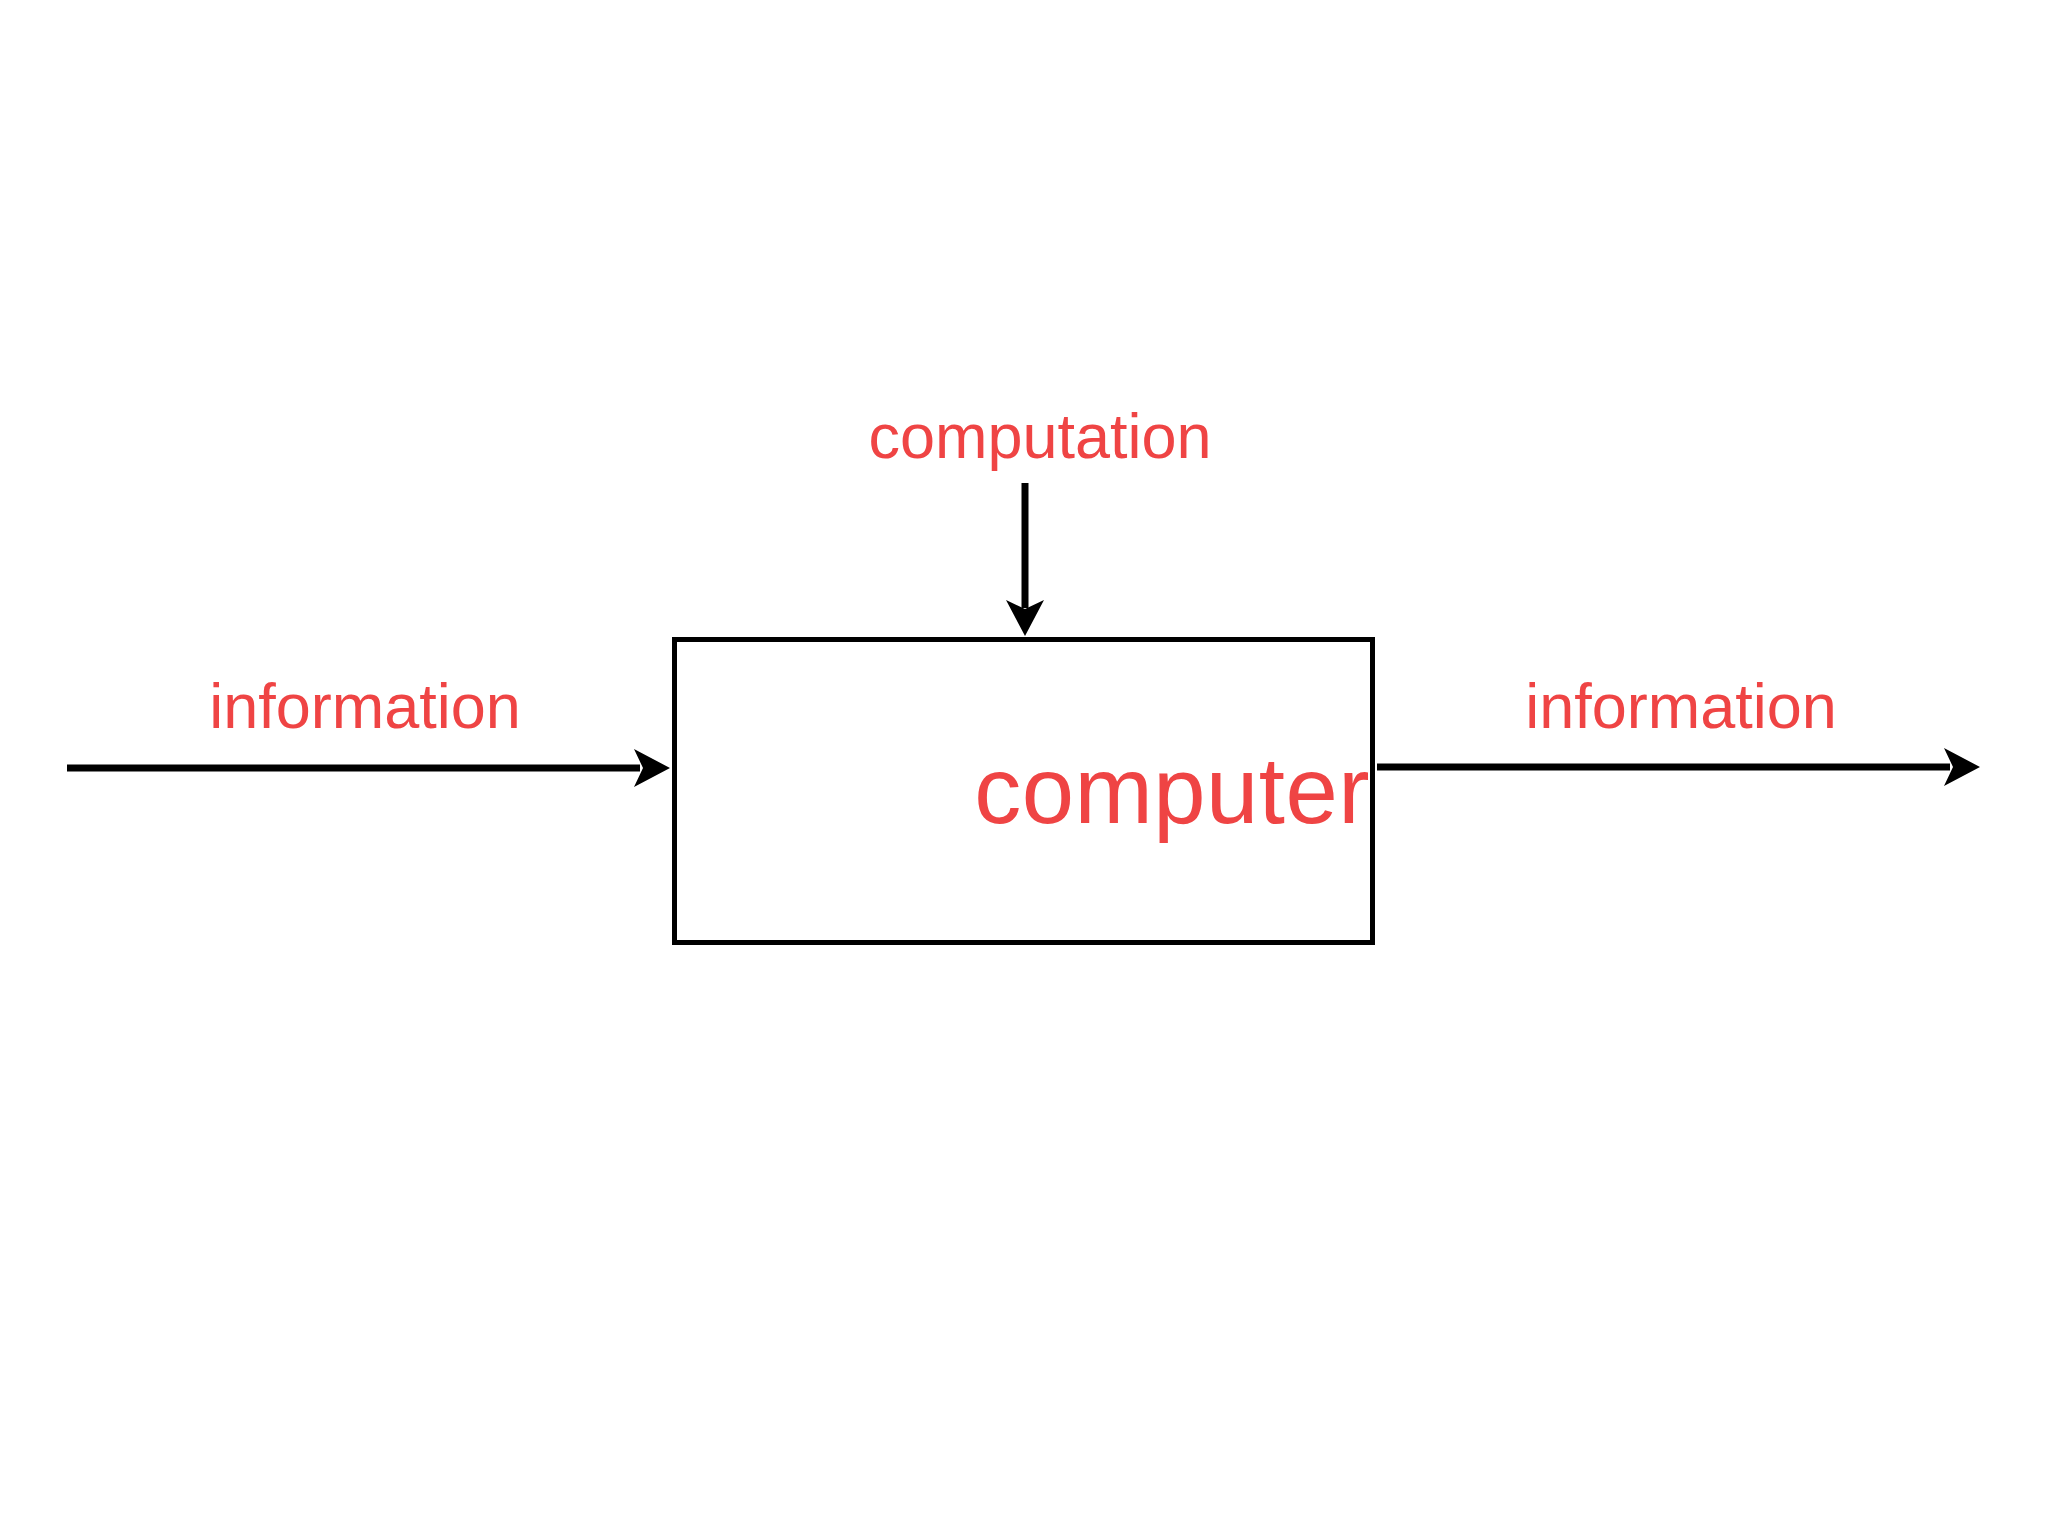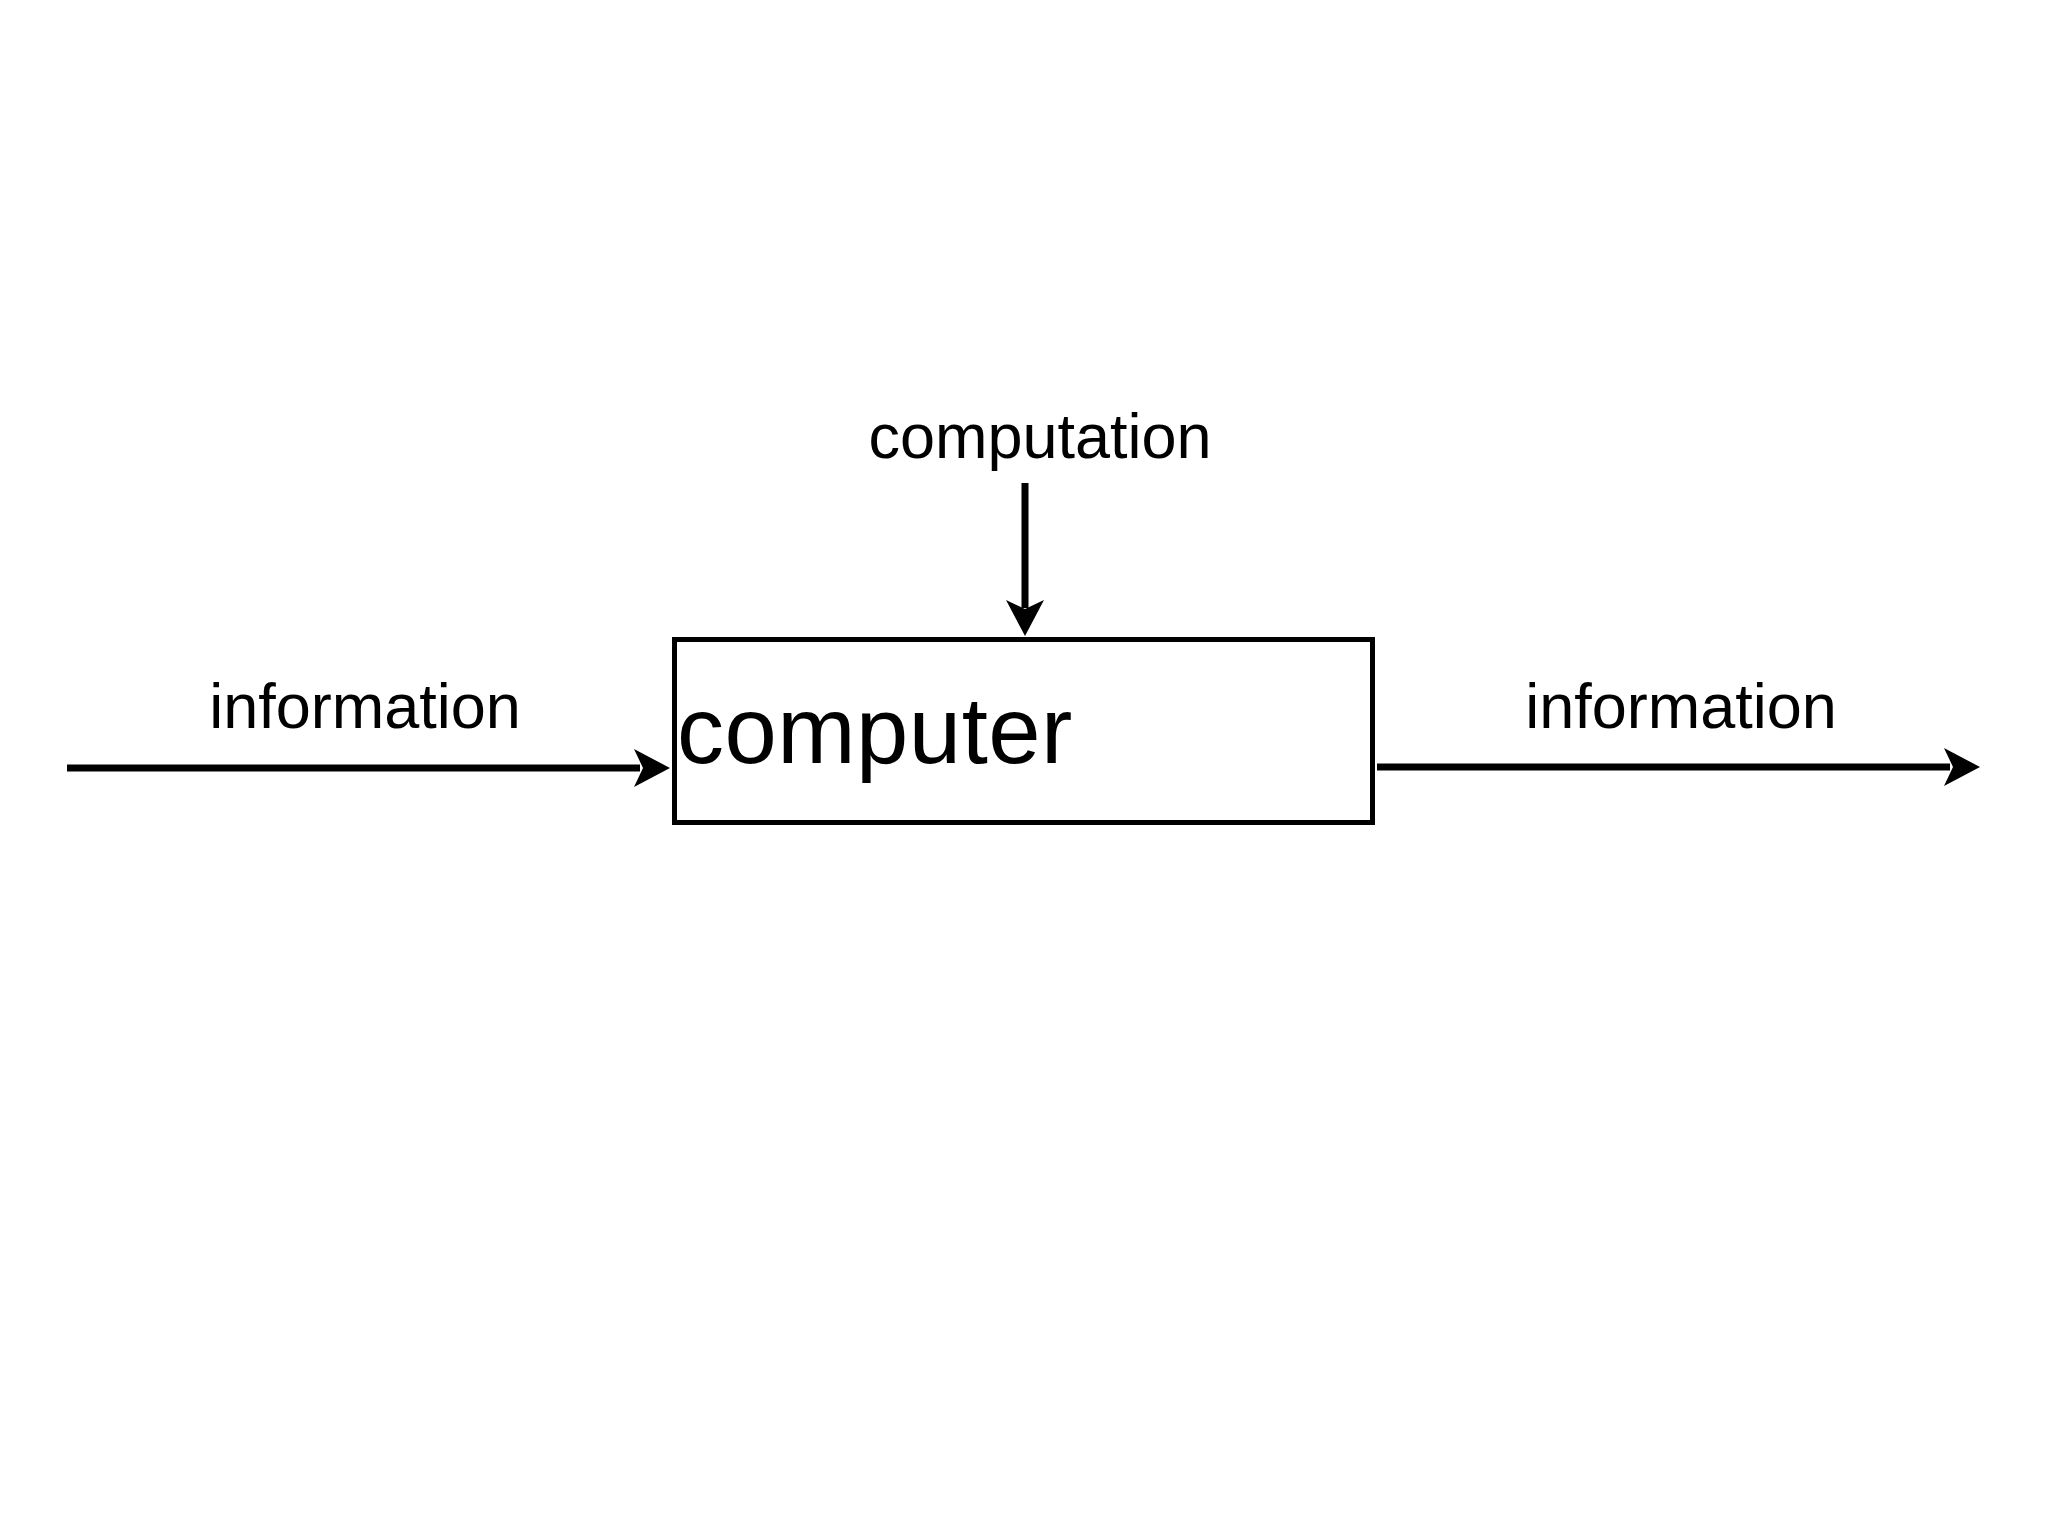--- a/index.html
+++ b/index.html
@@ -6,43 +6,43 @@
     margin: 0;
     padding: 0;
     background: #ffffff;
   }
   .canvas {
     position: relative;
     width: 2048px;
     height: 1536px;
     background: #ffffff;
     font-family: "Liberation Sans", "DejaVu Sans", sans-serif;
-    color: #000000;
+    color: #ef4444;
     overflow: hidden;
   }
   .arrow-layer {
     position: absolute;
     left: 0;
     top: 0;
     width: 2048px;
     height: 1536px;
     pointer-events: none;
   }
   .process-box {
     position: absolute;
     left: 672px;
     top: 637px;
     width: 703px;
-    height: 188px;
+    height: 308px;
     box-sizing: border-box;
     border: 5px solid #000000;
     background: #ffffff;
     display: flex;
     align-items: center;
-    justify-content: flex-start;
+    justify-content: flex-end;
   }
   .process-box .box-label {
     font-size: 94px;
     line-height: 1;
     letter-spacing: 0.5px;
     white-space: nowrap;
   }
   .flow-label {
     position: absolute;
     font-size: 63px;

